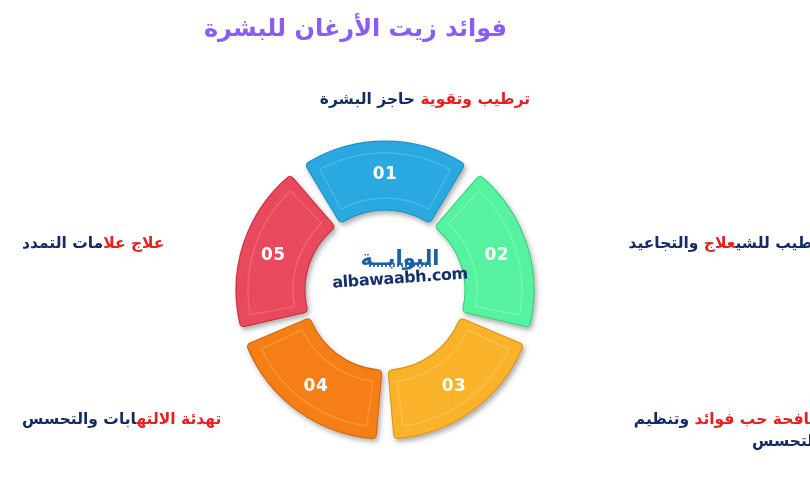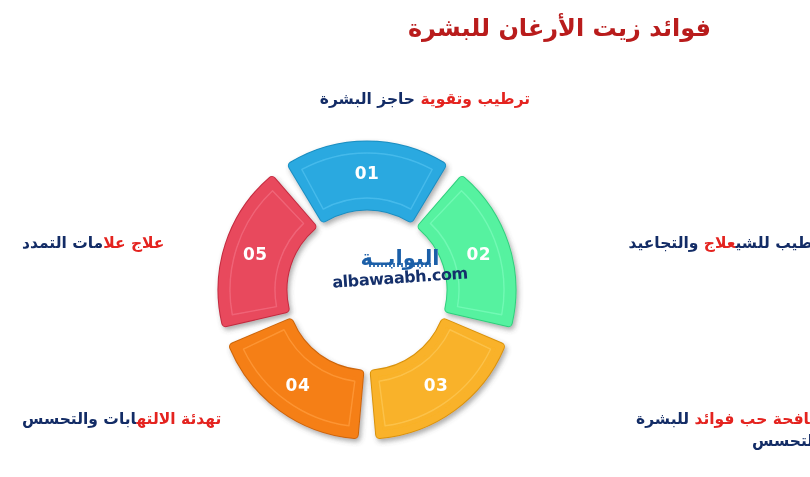--- a/index.html
+++ b/index.html
@@ -6,29 +6,29 @@
   body{
     width:810px;height:477px;
     background:#ffffff;
     font-family:"DejaVu Sans","Liberation Sans",sans-serif;
     overflow:hidden;position:relative;
   }
   #stage{position:absolute;inset:0;}
 
   .title{
     position:absolute;top:14px;left:0;width:711px;
-    text-align:right;
+    text-align:center;
     font-size:24px;font-weight:bold;
-    color:#b91c1c;
+    color:#8b5cf6;
     direction:rtl;
     letter-spacing:0px;
   }
 
   .wheel{
-    position:absolute;left:172px;top:125px;
+    position:absolute;left:190px;top:125px;
     width:390px;height:330px;
   }
   .wheel svg{display:block;width:390px;height:330px;overflow:visible;}
 
   .seg-num{
     font-size:17px;font-weight:bold;fill:#ffffff;
     font-family:"DejaVu Sans","Liberation Sans",sans-serif;
     letter-spacing:0.5px;
   }
 
@@ -125,17 +125,17 @@
   </div>
 
   <div class="logo">
     <div class="logo-ar">البوابــة</div>
     <span class="logo-dots"></span>
     <div class="logo-url">albawaabh.com</div>
   </div>
 
   <div class="label lbl-01"><span class="rd">ترطيب وتقوية </span><span class="nv">حاجز البشرة</span></div>
   <div class="label lbl-02"><span class="nv">ترطيب للشي</span><span class="rd">علاج</span><span class="nv"> والتجاعيد</span></div>
-  <div class="label lbl-03"><span class="rd">مكافحة حب فوائد </span><span class="nv">للبشرة</span><br><span class="nv">والتحسس</span></div>
+  <div class="label lbl-03"><span class="rd">مكافحة حب فوائد </span><span class="nv">وتنظيم</span><br><span class="nv">والتحسس</span></div>
   <div class="label lbl-04"><span class="rd">تهدئة الالته</span><span class="nv">ابات والتحسس</span></div>
   <div class="label lbl-05"><span class="rd">علاج علا</span><span class="nv">مات التمدد</span></div>
 
 </div>
 
 </body></html>

